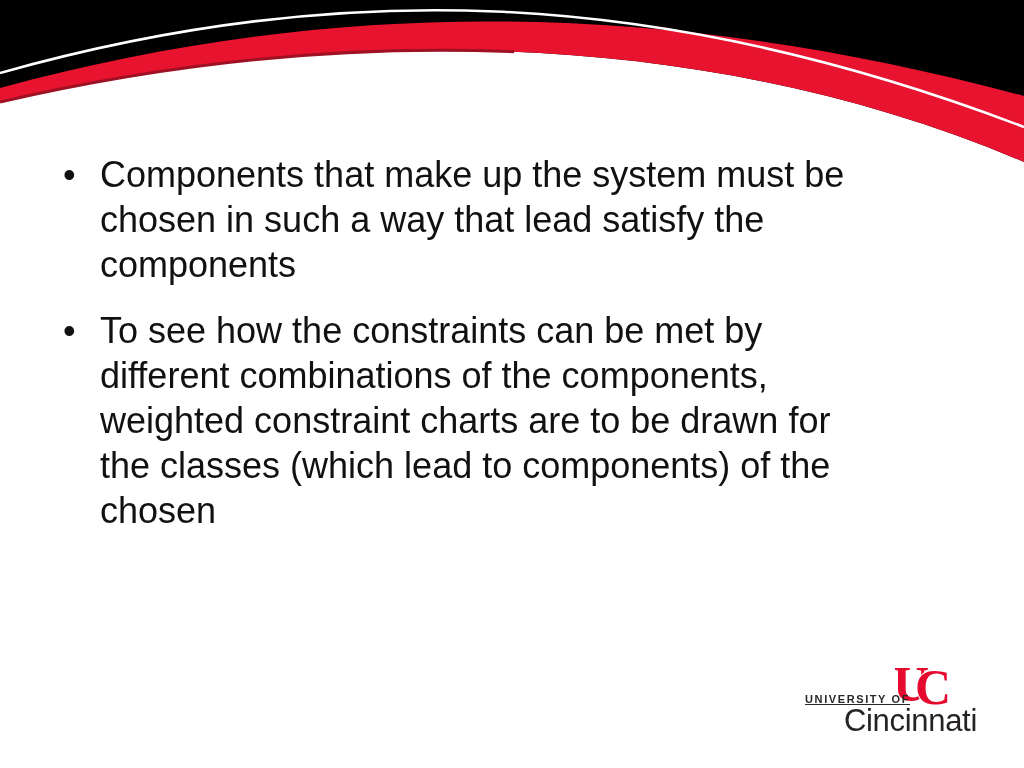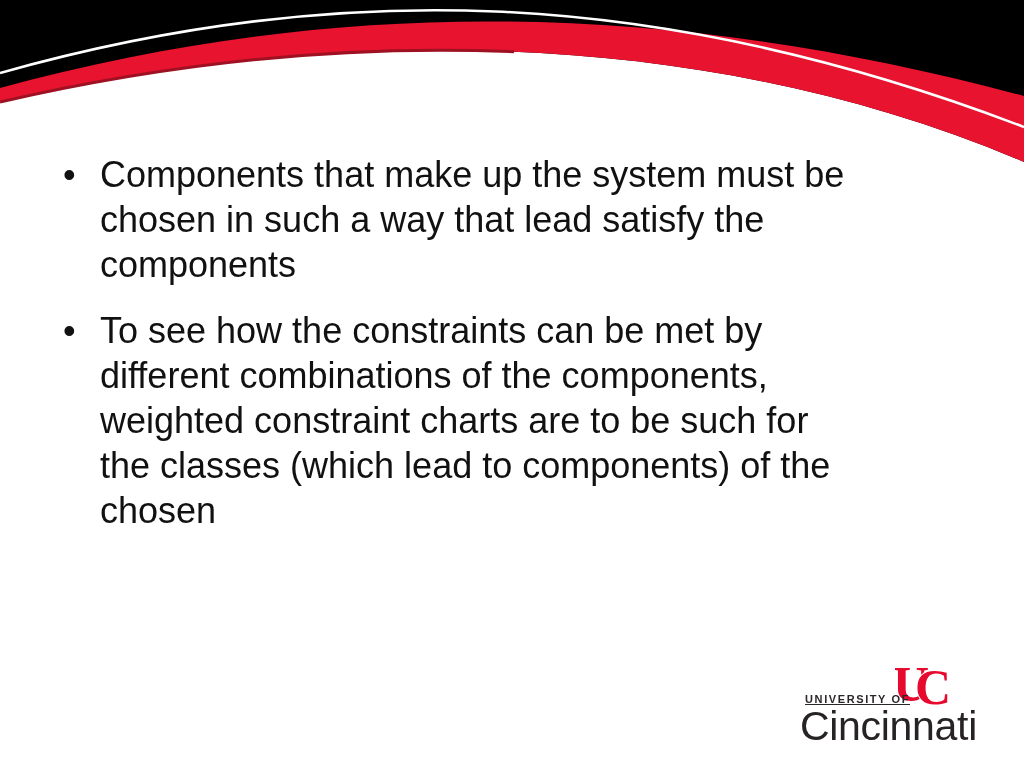--- a/index.html
+++ b/index.html
@@ -63,21 +63,21 @@
     font-size: 11px;
     font-weight: bold;
     letter-spacing: 1.6px;
     color: #2b2627;
     white-space: nowrap;
     text-decoration: underline;
   }
   .logo-cincinnati {
     position: absolute;
     right: 47px; top: 53px;
-    font-size: 41px;
+    font-size: 31px;
     letter-spacing: -0.3px;
     color: #272223;
     white-space: nowrap;
   }
 </style>
 </head>
 <body>
 
 <div class="slide">
 
@@ -103,21 +103,21 @@
         <span class="bullet-line">chosen in such a way that lead satisfy the</span>
         <span class="bullet-line">components</span>
       </span>
     </div>
 
     <div class="bullet-item">
       <span class="bullet-marker">•</span>
       <span class="bullet-lines">
         <span class="bullet-line">To see how the constraints can be met by</span>
         <span class="bullet-line">different combinations of the components,</span>
-        <span class="bullet-line">weighted constraint charts are to be such for</span>
+        <span class="bullet-line">weighted constraint charts are to be drawn for</span>
         <span class="bullet-line">the classes (which lead to components) of the</span>
         <span class="bullet-line">chosen</span>
       </span>
     </div>
 
   </div>
 
   <div class="logo">
     <svg class="logo-monogram" viewBox="0 0 58 50" aria-hidden="true">
       <text x="-2" y="43" font-family="Liberation Serif, serif" font-size="50" font-weight="bold" fill="#e60a2e">U</text>

